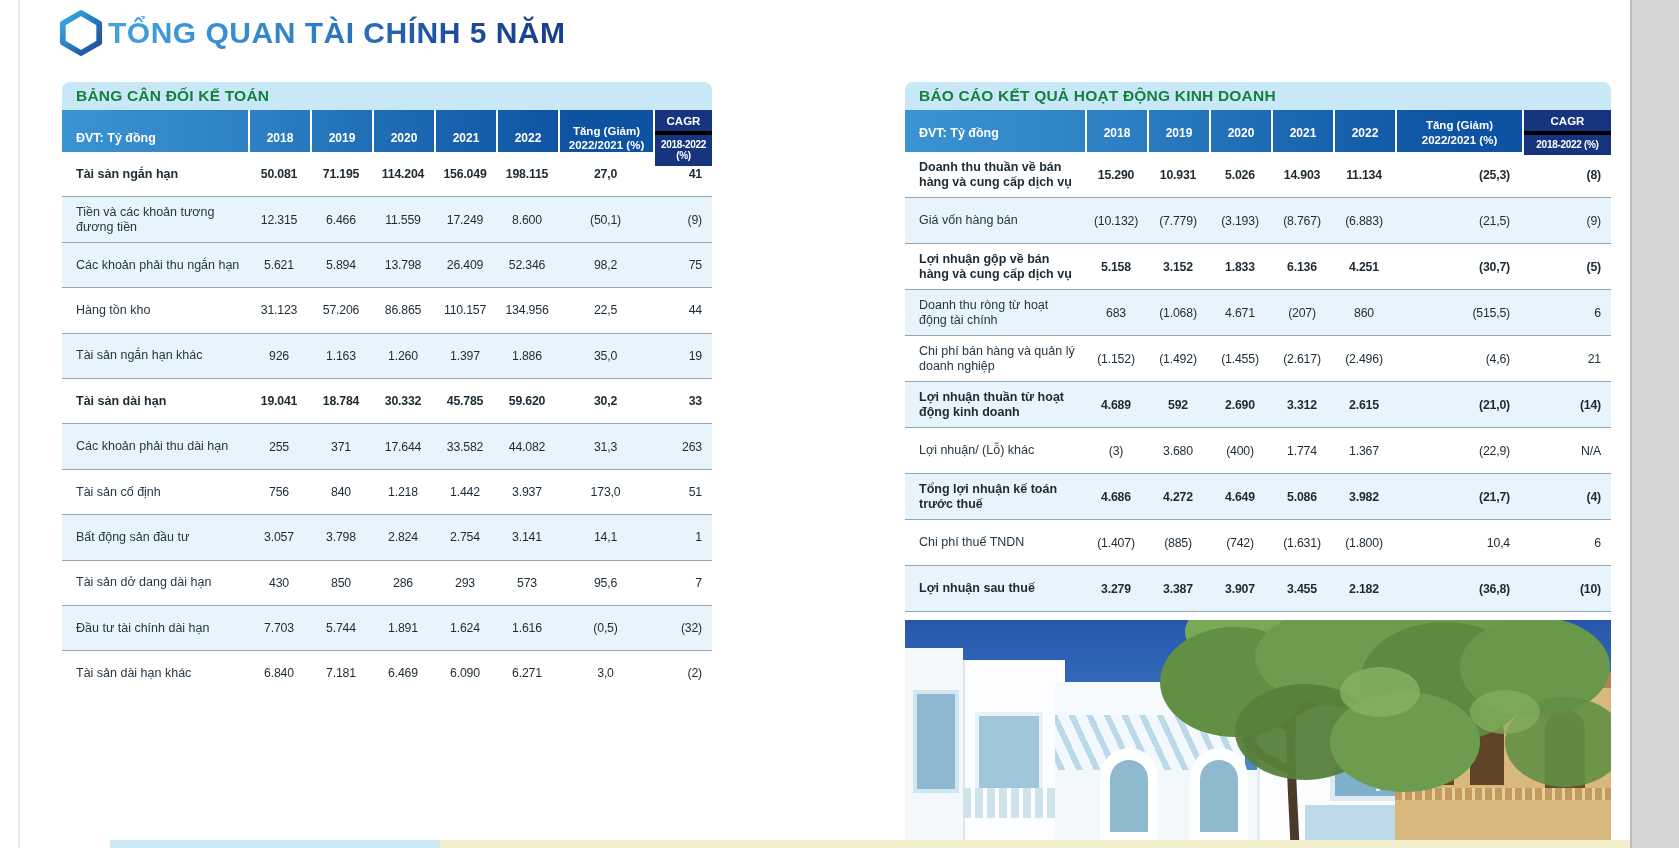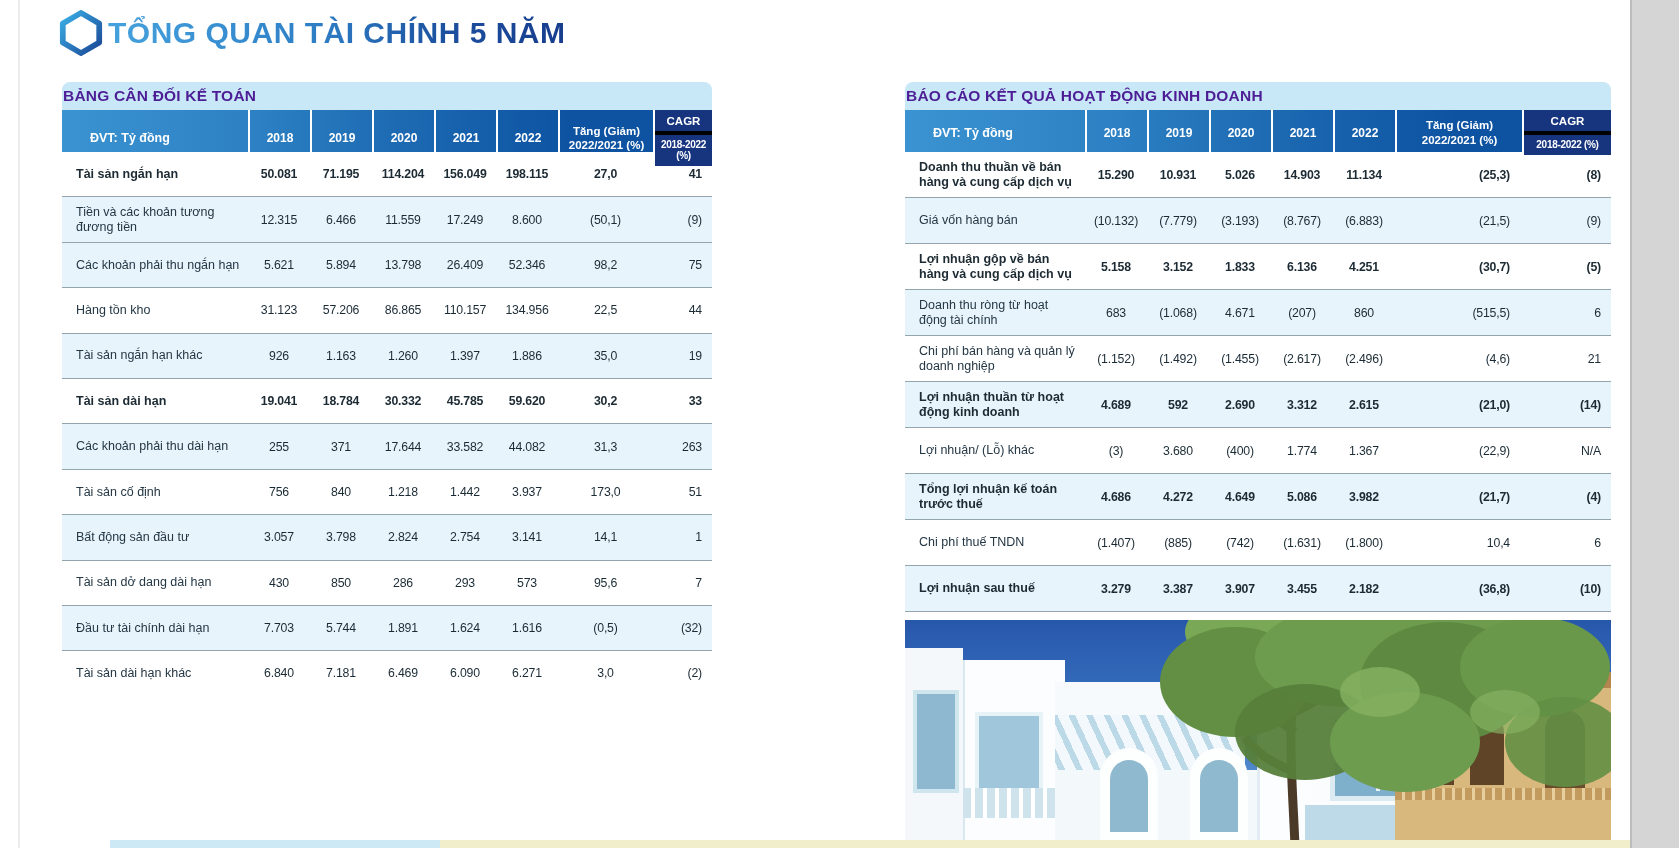--- a/index.html
+++ b/index.html
@@ -15,27 +15,27 @@
 
   
   .main-title-wrap{position:absolute;left:58px;top:10px;display:flex;align-items:center;gap:4px;}
   .hex-icon{width:46px;height:46px;}
   .main-title{font-size:30px;font-weight:700;letter-spacing:.5px;
     background:linear-gradient(90deg,#45a2dd 0%,#2e7fc6 45%,#1c4f9e 75%,#173c8e 100%);
     -webkit-background-clip:text;background-clip:text;color:transparent;}
 
   
   .panel{position:absolute;top:82px;}
-  .panel-title{height:28px;display:flex;align-items:center;padding-left:1px;background:#c9e8f7;
-    border-radius:8px 8px 0 0;color:#4c1d95;font-weight:700;font-size:15.5px;letter-spacing:.2px;}
+  .panel-title{height:28px;display:flex;align-items:center;padding-left:14px;background:#c9e8f7;
+    border-radius:8px 8px 0 0;color:#15803d;font-weight:700;font-size:15.5px;letter-spacing:.2px;}
   .thead{display:grid;grid-template-columns:var(--cols);height:42px;color:#fff;
     background:linear-gradient(90deg,#3b93d1 0%,#2c80c3 30%,#1b67b0 55%,#0d53a2 78%,#0d53a2 100%);}
   .hc{display:flex;flex-direction:column;justify-content:center;align-items:center;font-weight:700;font-size:12px;}
   .hc + .hc{border-left:2px solid #fff;}
-  .hc.label{align-items:flex-start;padding-left:28px;font-size:12.5px;}
+  .hc.label{align-items:flex-start;padding-left:14px;font-size:12.5px;}
   .hc.change{font-size:11.5px;line-height:1.25;}
   .hc.cagr{background:#17357f;justify-content:stretch;}
   .cagr-top{display:block;width:100%;text-align:center;padding:5px 0 4px;border-bottom:4px solid #000000;font-size:11.5px;}
   .cagr-bot{display:block;width:100%;text-align:center;padding:4px 0 5px;font-size:10px;letter-spacing:-.3px;}
 
   .tbody{overflow:hidden;background:#fff;}
   .trow{display:grid;grid-template-columns:var(--cols);align-items:center;border-bottom:1px solid #93a5af;}
   #bs-rows .trow{height:44.4px;}
   #is-rows .trow{height:45px;}
   .trow.stripe{background:#e8f4fb;}

